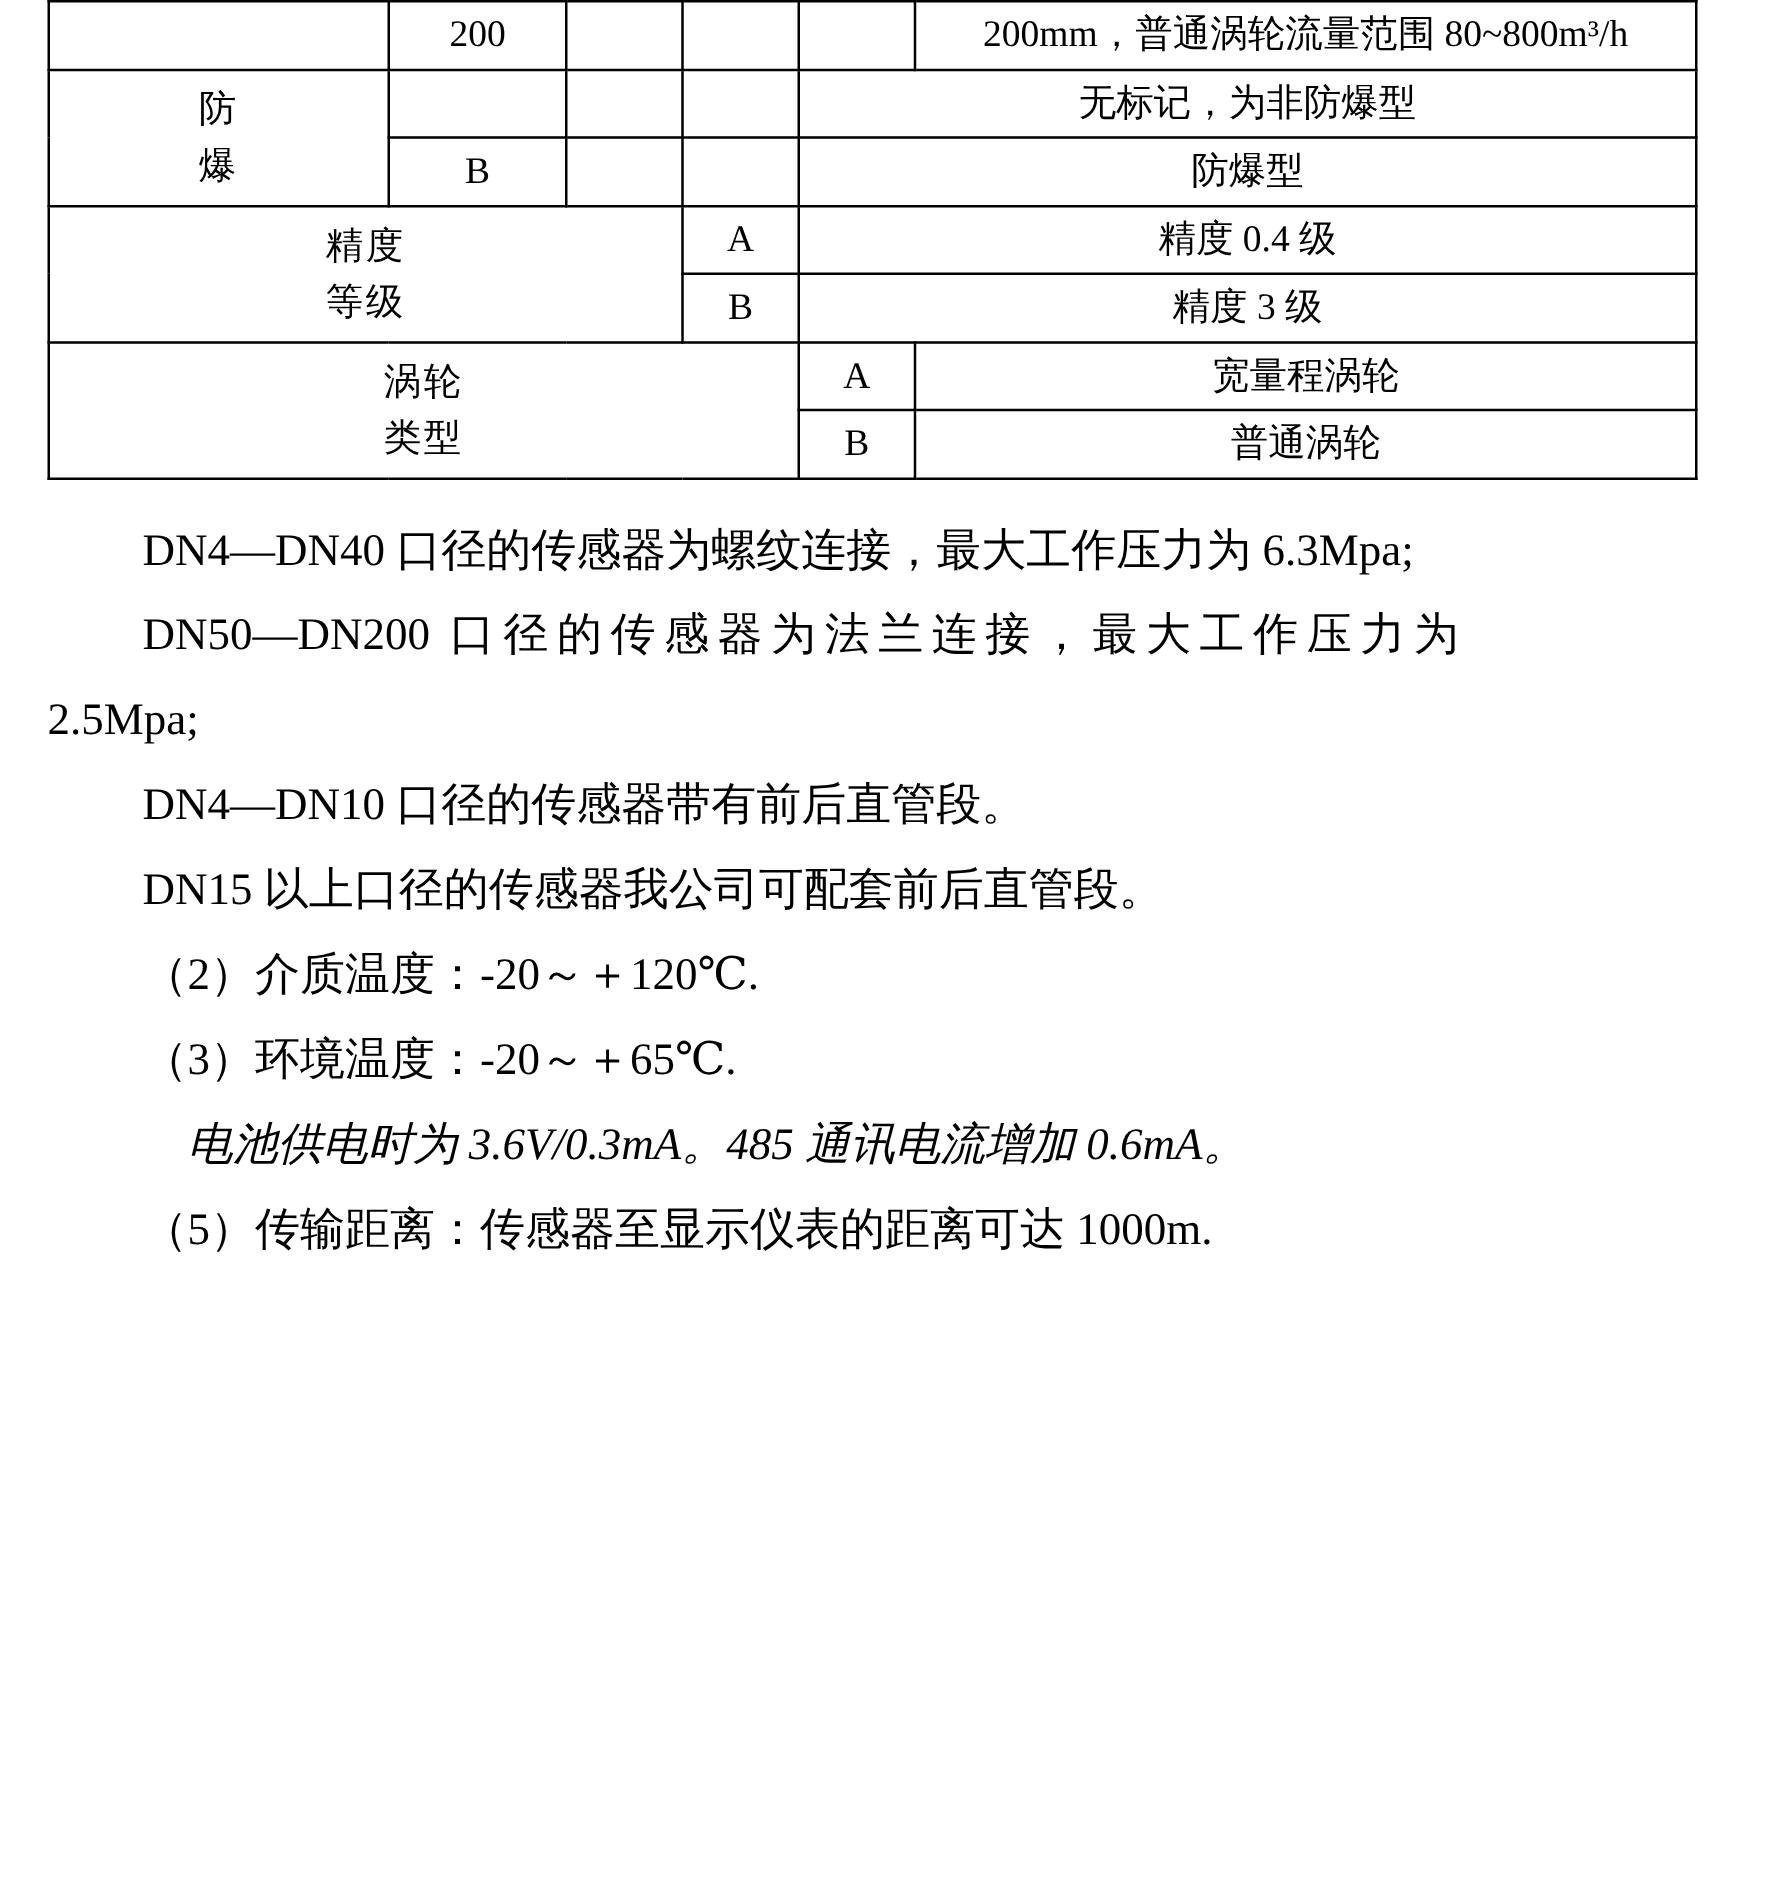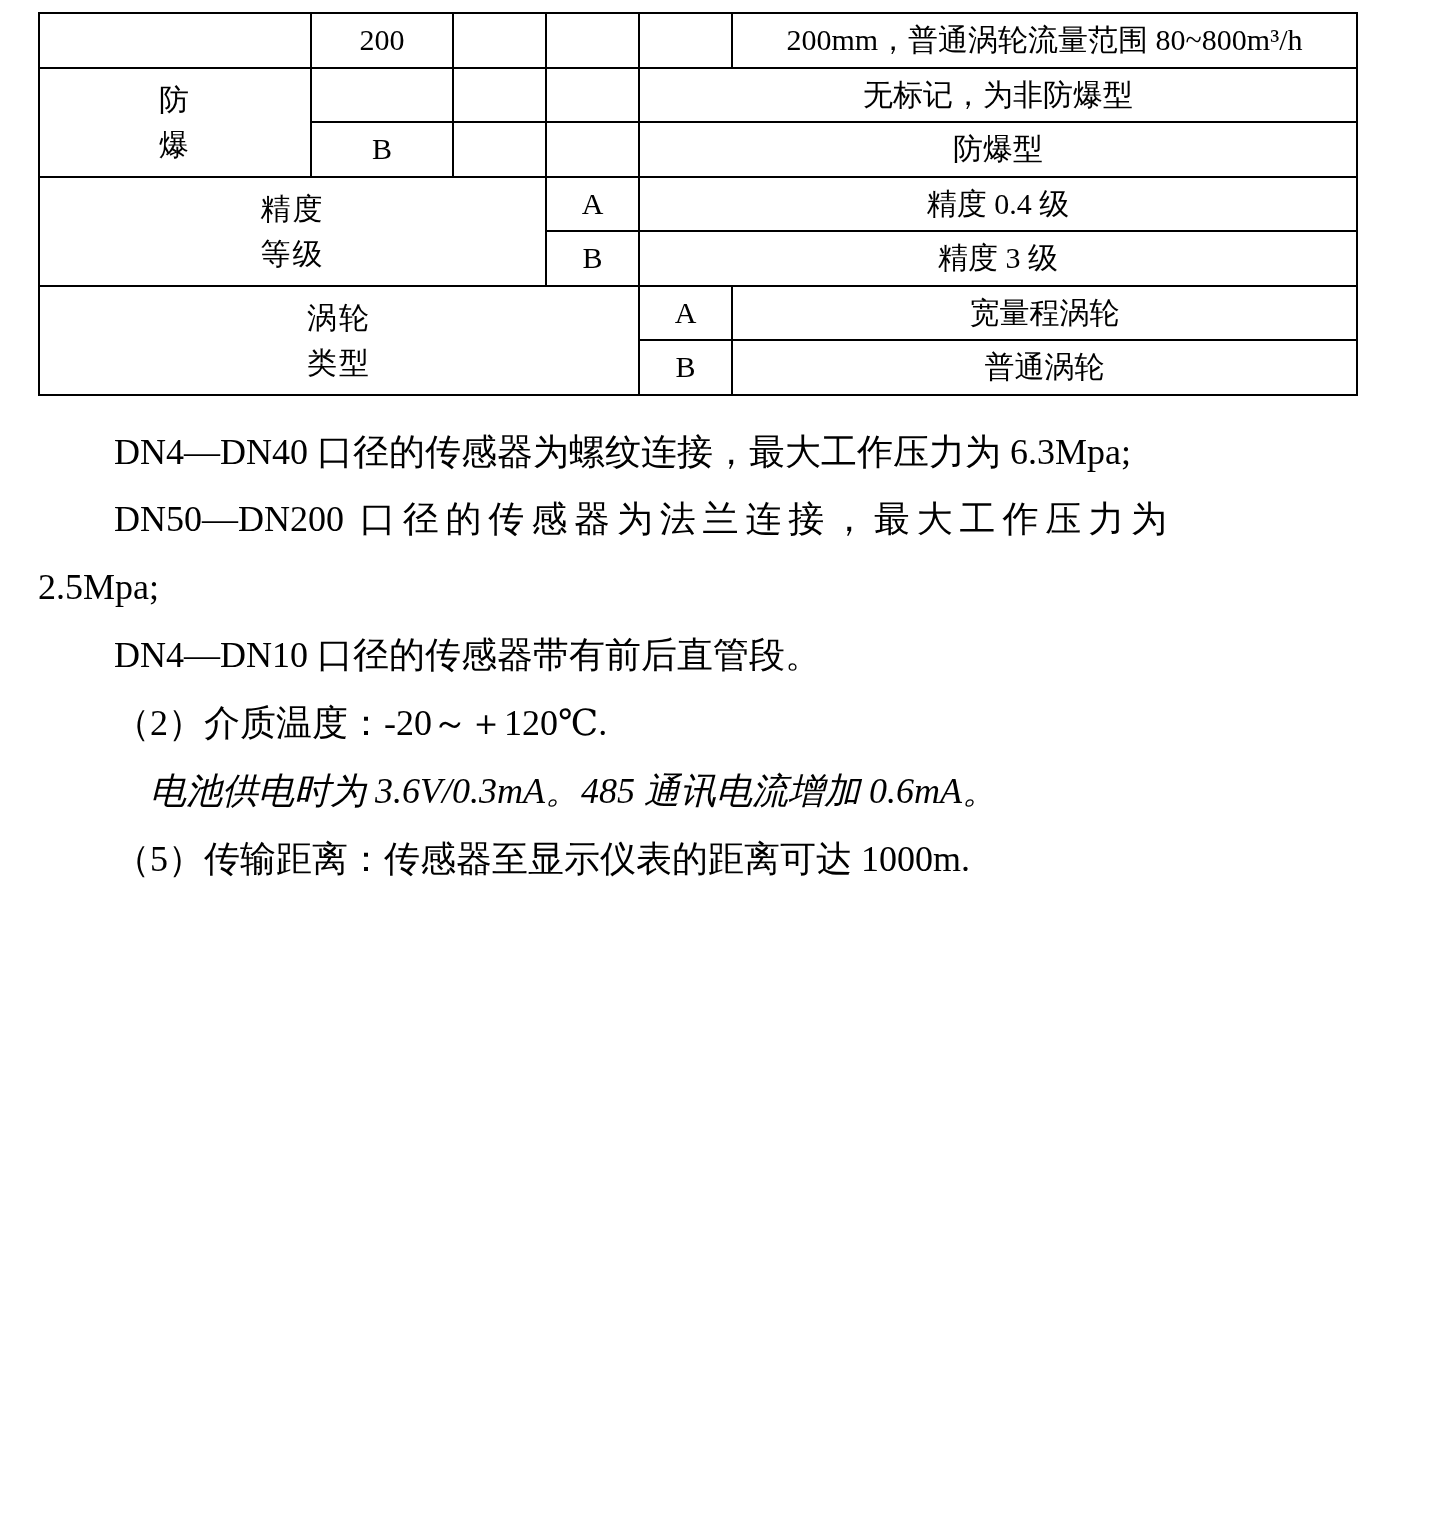--- a/index.html
+++ b/index.html
@@ -12,21 +12,21 @@
     height: 1520px;
     font-family: "Liberation Serif", "DejaVu Serif", serif;
     color: #000000;
     overflow: hidden;
   }
   .page {
     position: relative;
     width: 1217px;
     height: 1520px;
     box-sizing: border-box;
-    padding: 12px 38px;
+    padding: 0 38px;
   }
 
   
   table.spec {
     border-collapse: collapse;
     width: 1318px;
     margin: 0;
     table-layout: fixed;
   }
   table.spec td {
@@ -155,18 +155,20 @@
         <td class="c-desc">普通涡轮</td>
       </tr>
     </tbody>
   </table>
 
   <div class="body-text">
     <p class="para indent nojust">DN4—DN40 口径的传感器为螺纹连接，最大工作压力为 6.3Mpa;</p>
     <p class="para indent spread">DN50—DN200 口径的传感器为法兰连接，最大工作压力为</p>
     <p class="para nojust">2.5Mpa;</p>
     <p class="para indent nojust">DN4—DN10 口径的传感器带有前后直管段。</p>
+    <p class="para indent nojust">DN15 以上口径的传感器我公司可配套前后直管段。</p>
     <p class="para indent nojust">（2）介质温度：-20～＋120℃.</p>
+    <p class="para indent nojust">（3）环境温度：-20～＋65℃.</p>
     <p class="para indent2 nojust">电池供电时为 3.6V/0.3mA。485 通讯电流增加 0.6mA。</p>
     <p class="para indent nojust">（5）传输距离：传感器至显示仪表的距离可达 1000m.</p>
   </div>
 
 </div>
 
 </body></html>

